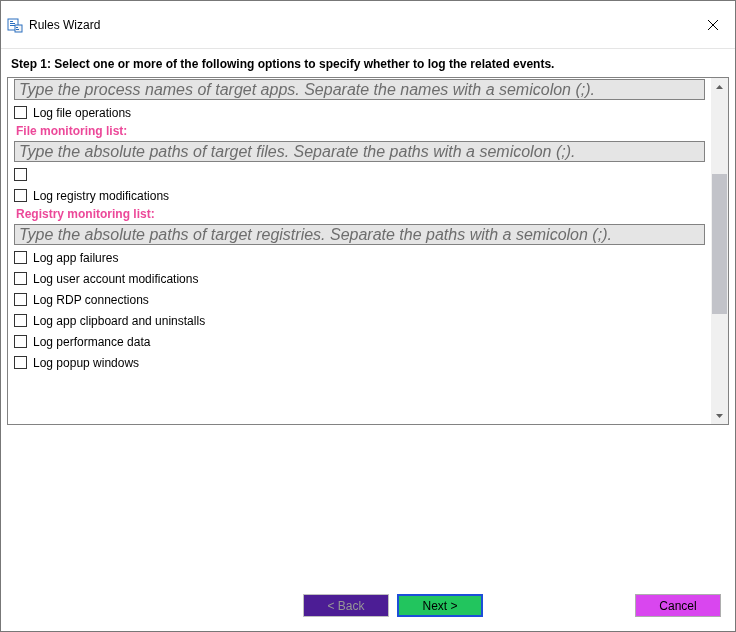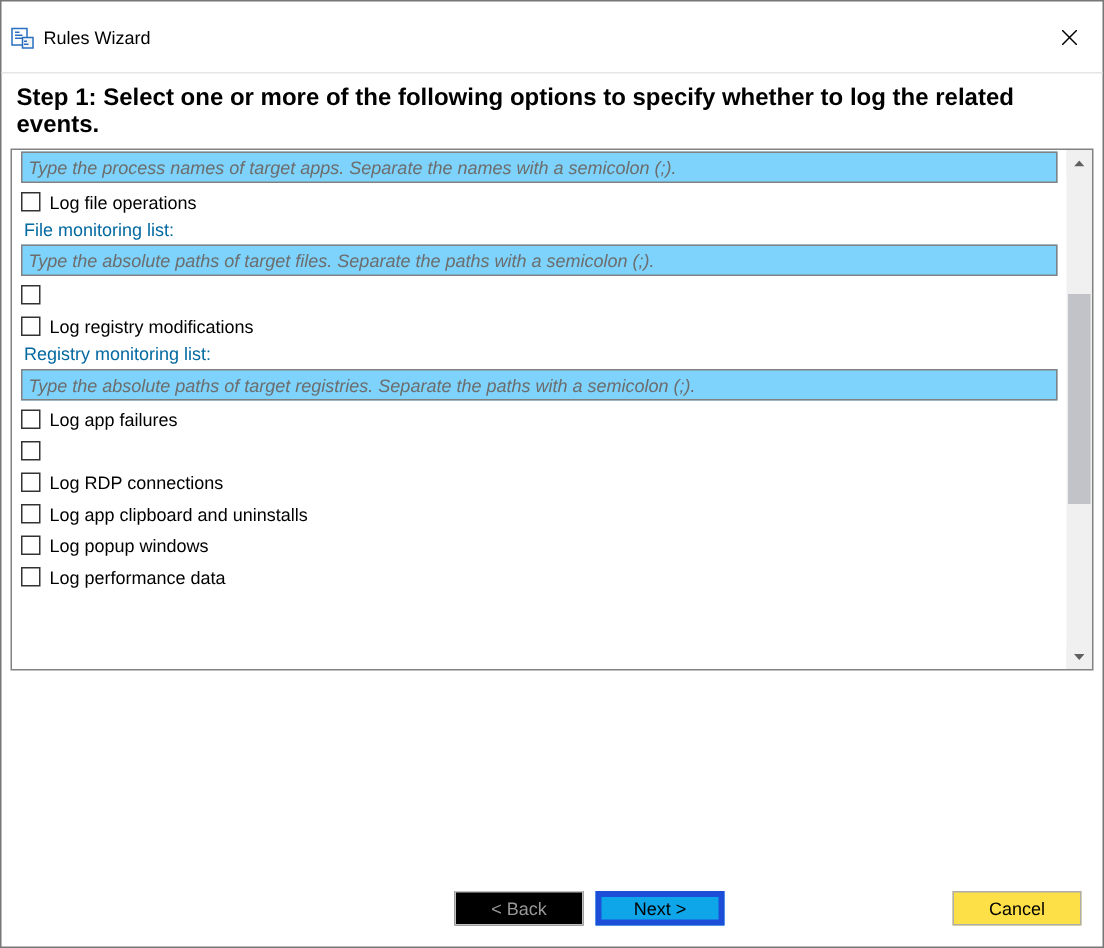--- a/index.html
+++ b/index.html
@@ -39,21 +39,21 @@
   .titlebar .close {
     width: 45px;
     height: 29px;
     display: flex;
     align-items: center;
     justify-content: center;
     cursor: default;
   }
   .step-heading {
     font-weight: bold;
-    font-size: 16px;
+    font-size: 12px;
     padding: 8px 10px 6px 10px;
   }
   .content-frame {
     margin: 0 6px;
     border: 1px solid #828282;
     flex: 0 0 348px;
     display: flex;
     background: #fff;
   }
   .scroll-area {
@@ -99,69 +99,70 @@
     height: 13px;
     margin: 0 6px 0 0;
     appearance: none;
     border: 1px solid #333;
     background: #fff;
   }
   .row label { cursor: default; }
   .subhead {
     padding: 0 4px 2px 8px;
     font-size: 12px;
-    color: #0369a1;
+    color: #ec4899;
     line-height: 16px;
+    font-weight: bold;
   }
   .textfield {
     margin: 0 6px 2px 6px;
   }
   .textfield input {
     width: 100%;
     height: 21px;
     border: 1px solid #828282;
-    background: #7dd3fc;
+    background: #e5e5e5;
     padding: 0 4px;
     font-style: italic;
     color: #6d6d6d;
     font-family: inherit;
-    font-size: 12px;
+    font-size: 16px;
   }
   .textfield input::placeholder {
     color: #6d6d6d;
     font-style: italic;
   }
   .button-row {
     position: absolute;
     bottom: 14px;
     left: 0; right: 0;
     display: flex;
     justify-content: flex-end;
     gap: 8px;
     padding-right: 14px;
   }
   .button-row .gap { width: 136px; }
   .btn {
     min-width: 86px;
     height: 23px;
     border: 1px solid #adadad;
-    background: #fde047;
+    background: #d946ef;
     font-family: inherit;
     font-size: 12px;
     padding: 0 8px;
     cursor: default;
   }
   .btn.primary {
-    border: 4px solid #1d4ed8;
-    background: #0ea5e9;
+    border: 2px solid #1d4ed8;
+    background: #22c55e;
     padding: 0 7px;
   }
   .btn.disabled {
     border: 1px solid #bfbfbf;
-    background: #000000;
+    background: #4c1d95;
     color: #979797;
   }
 </style>
 </head>
 <body>
 
 <div class="window">
 
   <div class="titlebar">
     <span class="icon">
@@ -216,36 +217,37 @@
       <div class="textfield">
         <input type="text" placeholder="Type the absolute paths of target registries. Separate the paths with a semicolon (;)." style="">
       </div>
 
       <div class="row">
         <input type="checkbox" style="">
         <label>Log app failures</label>
       </div>
       <div class="row">
         <input type="checkbox" style="">
+        <label>Log user account modifications</label>
       </div>
       <div class="row">
         <input type="checkbox" style="">
         <label>Log RDP connections</label>
       </div>
       <div class="row">
         <input type="checkbox" style="">
         <label>Log app clipboard and uninstalls</label>
       </div>
       <div class="row">
         <input type="checkbox" style="">
+        <label>Log performance data</label>
+      </div>
+      <div class="row">
+        <input type="checkbox" style="">
         <label>Log popup windows</label>
-      </div>
-      <div class="row">
-        <input type="checkbox" style="">
-        <label>Log performance data</label>
       </div>
 
     </div>
     <div class="scrollbar">
       <div class="sb-btn sb-up">
         <svg width="7" height="4" viewBox="0 0 7 4">
             <path d="M0 4 L3.5 0 L7 4 Z" fill="#606060"></path>
           </svg>
       </div>
       <div class="sb-thumb"></div>

